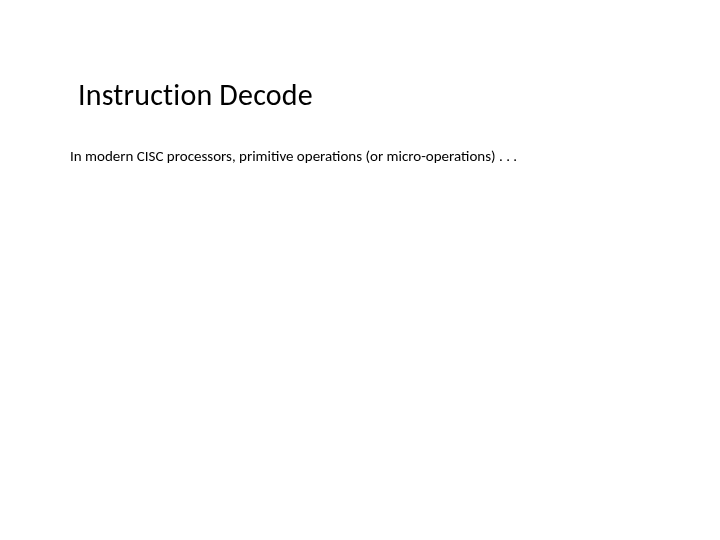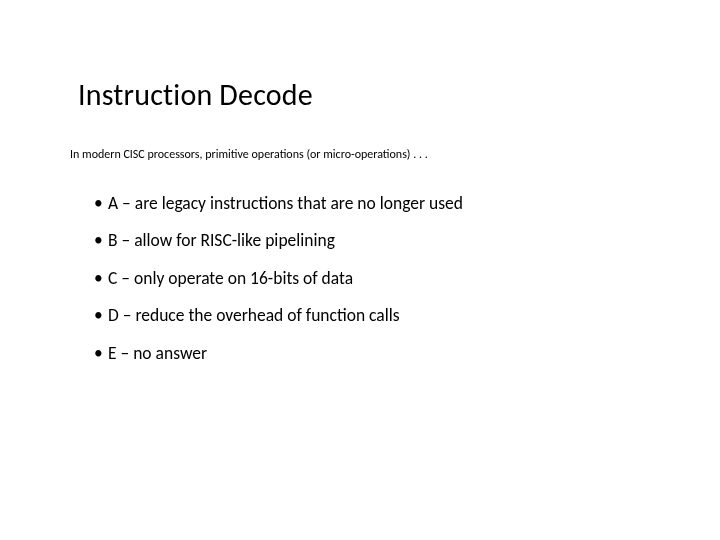--- a/index.html
+++ b/index.html
@@ -20,21 +20,21 @@
       height: 100%;
       padding: 28px 30px;
     }
     .title {
       font-size: 30px;
       font-weight: 400;
       margin-bottom: 34px;
       letter-spacing: 0.2px;
     }
     .question {
-      font-size: 12px;
+      font-size: 15px;
       font-weight: 400;
       margin-bottom: 30px;
       margin-left: 4px;
     }
     .options {
       list-style: none;
       margin-left: 16px;
     }
     .options li {
       font-size: 17.5px;
@@ -48,20 +48,13 @@
       left: 0;
       top: 0;
     }
   </style>
 </head>
 <body>
 
 <div class="slide">
   <h1 class="title">Instruction Decode</h1>
   <p class="question">In modern CISC processors, primitive operations (or micro-operations) . . .</p>
-  <ul class="options">
-    <li>A – are legacy instructions that are no longer used</li>
-    <li>B – allow for RISC-like pipelining</li>
-    <li>C – only operate on 16-bits of data</li>
-    <li>D – reduce the overhead of function calls</li>
-    <li>E – no answer</li>
-  </ul>
 </div>
 
 </body></html>

